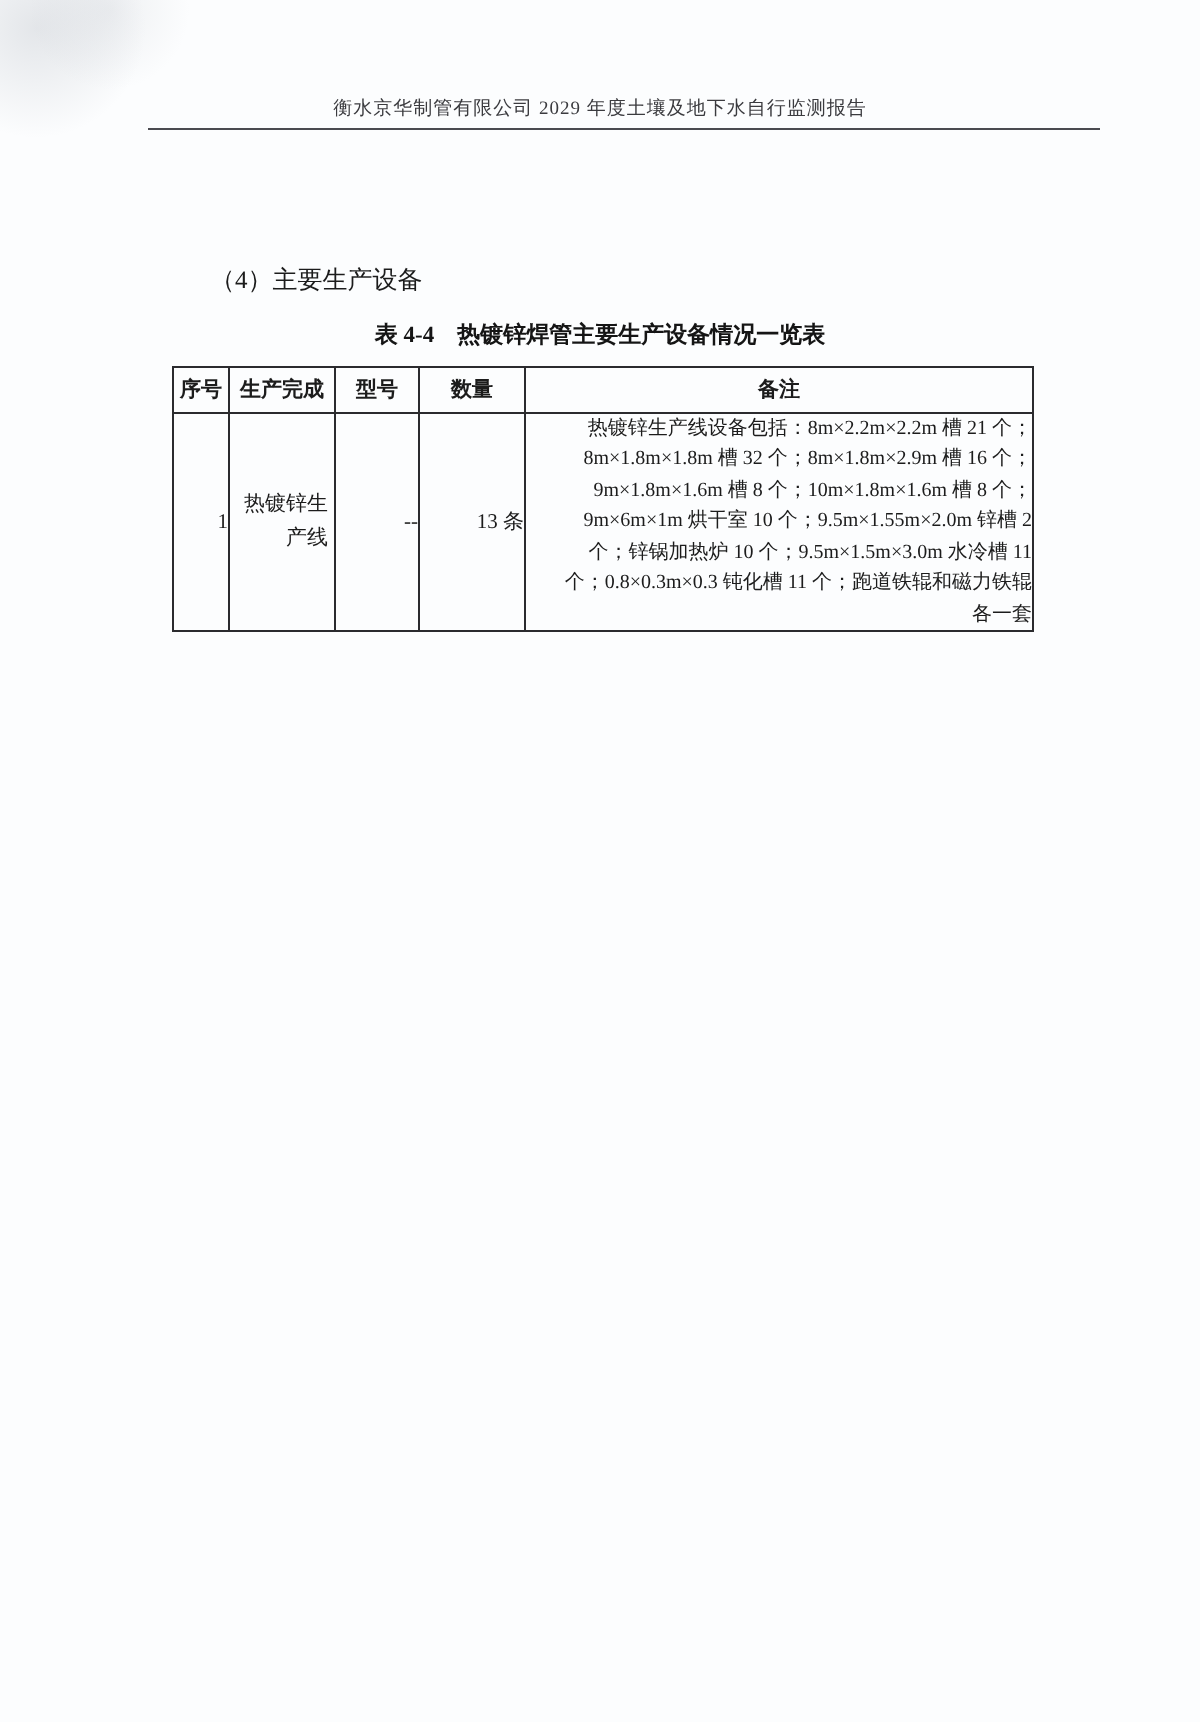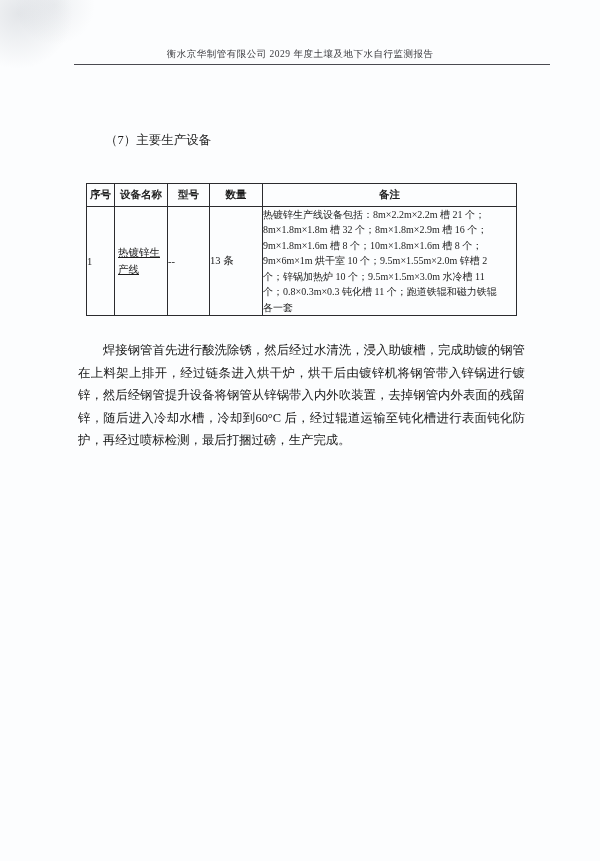--- a/index.html
+++ b/index.html
@@ -79,35 +79,34 @@
     margin-top: 47px;
   }
   table.equip-table th {
     height: 22px;
     font-weight: bold;
     text-align: center;
     vertical-align: middle;
     font-size: 10.5px;
   }
   table.equip-table td {
-    text-align: left;
+    text-align: right;
     vertical-align: middle;
     height: 108px;
   }
   .col-index   { width: 28px; }
   .col-name    { width: 53px; }
   .col-model   { width: 42px; }
   .col-qty     { width: 53px; }
   .col-remark  { width: 254px; }
   .name-wrap {
     width: 46px;
     margin: 0 auto;
     line-height: 17px;
     word-break: break-all;
-    text-decoration: underline;
   }
   td.remark-cell {
     text-align: left;
     vertical-align: top;
     padding: 3px 4px 0 6px;
     font-size: 10px;
     line-height: 15.4px;
     white-space: nowrap;
   }
   .sub-item-2 {
@@ -141,35 +140,36 @@
 <body>
 
 <div class="page">
 
   <div class="doc-header">
     <span>衡水京华制管有限公司 2029 年度土壤及地下水自行监测报告</span>
   </div>
   <div class="doc-header-rule"></div>
 
 
-  <div class="sub-item-1">（7）主要生产设备</div>
+  <div class="sub-item-1">（4）主要生产设备</div>
 
+  <div class="table-caption">表 4-4　热镀锌焊管主要生产设备情况一览表</div>
 
   <table class="equip-table">
     <colgroup>
       <col class="col-index">
         <col class="col-name">
         <col class="col-model">
         <col class="col-qty">
         <col class="col-remark">
     </colgroup>
     <thead>
       <tr>
         <th>序号</th>
-        <th>设备名称</th>
+        <th>生产完成</th>
         <th>型号</th>
         <th>数量</th>
         <th>备注</th>
       </tr>
     </thead>
     <tbody>
       <tr>
         <td>1</td>
         <td>
           <div class="name-wrap">热镀锌生产线</div>
@@ -183,16 +183,15 @@
             <div>9m×6m×1m 烘干室 10 个；9.5m×1.55m×2.0m 锌槽 2</div>
             <div>个；锌锅加热炉 10 个；9.5m×1.5m×3.0m 水冷槽 11</div>
             <div>个；0.8×0.3m×0.3 钝化槽 11 个；跑道铁辊和磁力铁辊</div>
             <div>各一套</div>
           </td>
       </tr>
     </tbody>
   </table>
 
 
-  <div class="body-paragraph">焊接钢管首先进行酸洗除锈，然后经过水清洗，浸入助镀槽，完成助镀的钢管在上料架上排开，经过链条进入烘干炉，烘干后由镀锌机将钢管带入锌锅进行镀锌，然后经钢管提升设备将钢管从锌锅带入内外吹装置，去掉钢管内外表面的残留锌，随后进入冷却水槽，冷却到60°C 后，经过辊道运输至钝化槽进行表面钝化防护，再经过喷标检测，最后打捆过磅，生产完成。</div>
 
 
 </div>
 
 </body></html>

